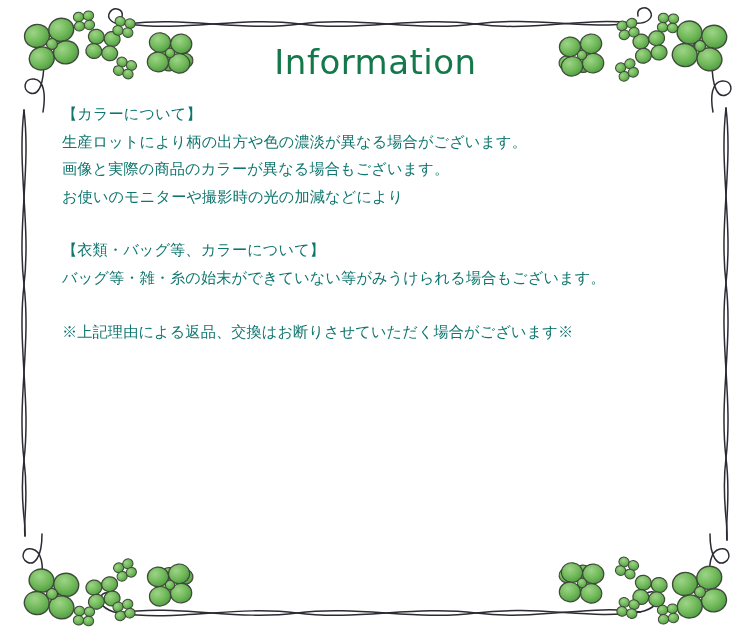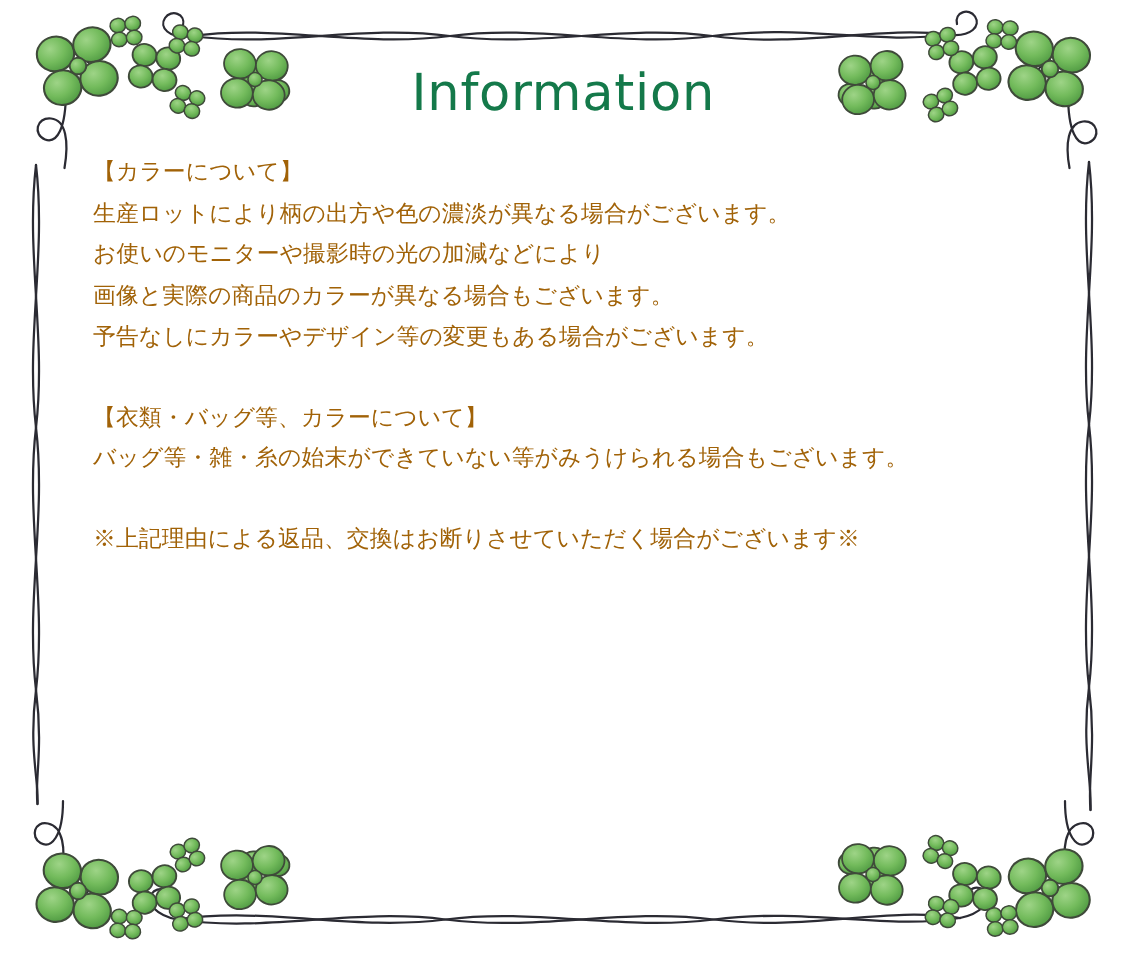--- a/index.html
+++ b/index.html
@@ -56,21 +56,21 @@
     white-space: nowrap;
   }
 
   #body-text {
     position: absolute;
     left: 62px;
     top: 101px;
     width: 640px;
     font-family: "DejaVu Sans", "Liberation Sans", sans-serif;
     font-size: 15.2px;
-    color: #a16207;
+    color: #0f766e;
     line-height: 27.5px;
   }
 
   .section {
     margin: 0 0 26px 0;
   }
   .section:last-child {
     margin-bottom: 0;
   }
   .line {
@@ -198,23 +198,22 @@
 
   <div id="content">
 
     <div id="page-title">Information</div>
 
     <div id="body-text">
 
       <div class="section">
         <span class="line heading-line">【カラーについて】</span>
         <span class="line">生産ロットにより柄の出方や色の濃淡が異なる場合がございます。</span>
+        <span class="line">画像と実際の商品のカラーが異なる場合もございます。</span>
         <span class="line">お使いのモニターや撮影時の光の加減などにより</span>
-        <span class="line">画像と実際の商品のカラーが異なる場合もございます。</span>
-        <span class="line">予告なしにカラーやデザイン等の変更もある場合がございます。</span>
       </div>
 
 
       <div class="section">
         <span class="line heading-line">【衣類・バッグ等、カラーについて】</span>
         <span class="line">バッグ等・雑・糸の始末ができていない等がみうけられる場合もございます。</span>
       </div>
 
       <div class="section">
         <span class="line note-line">※上記理由による返品、交換はお断りさせていただく場合がございます※</span>

